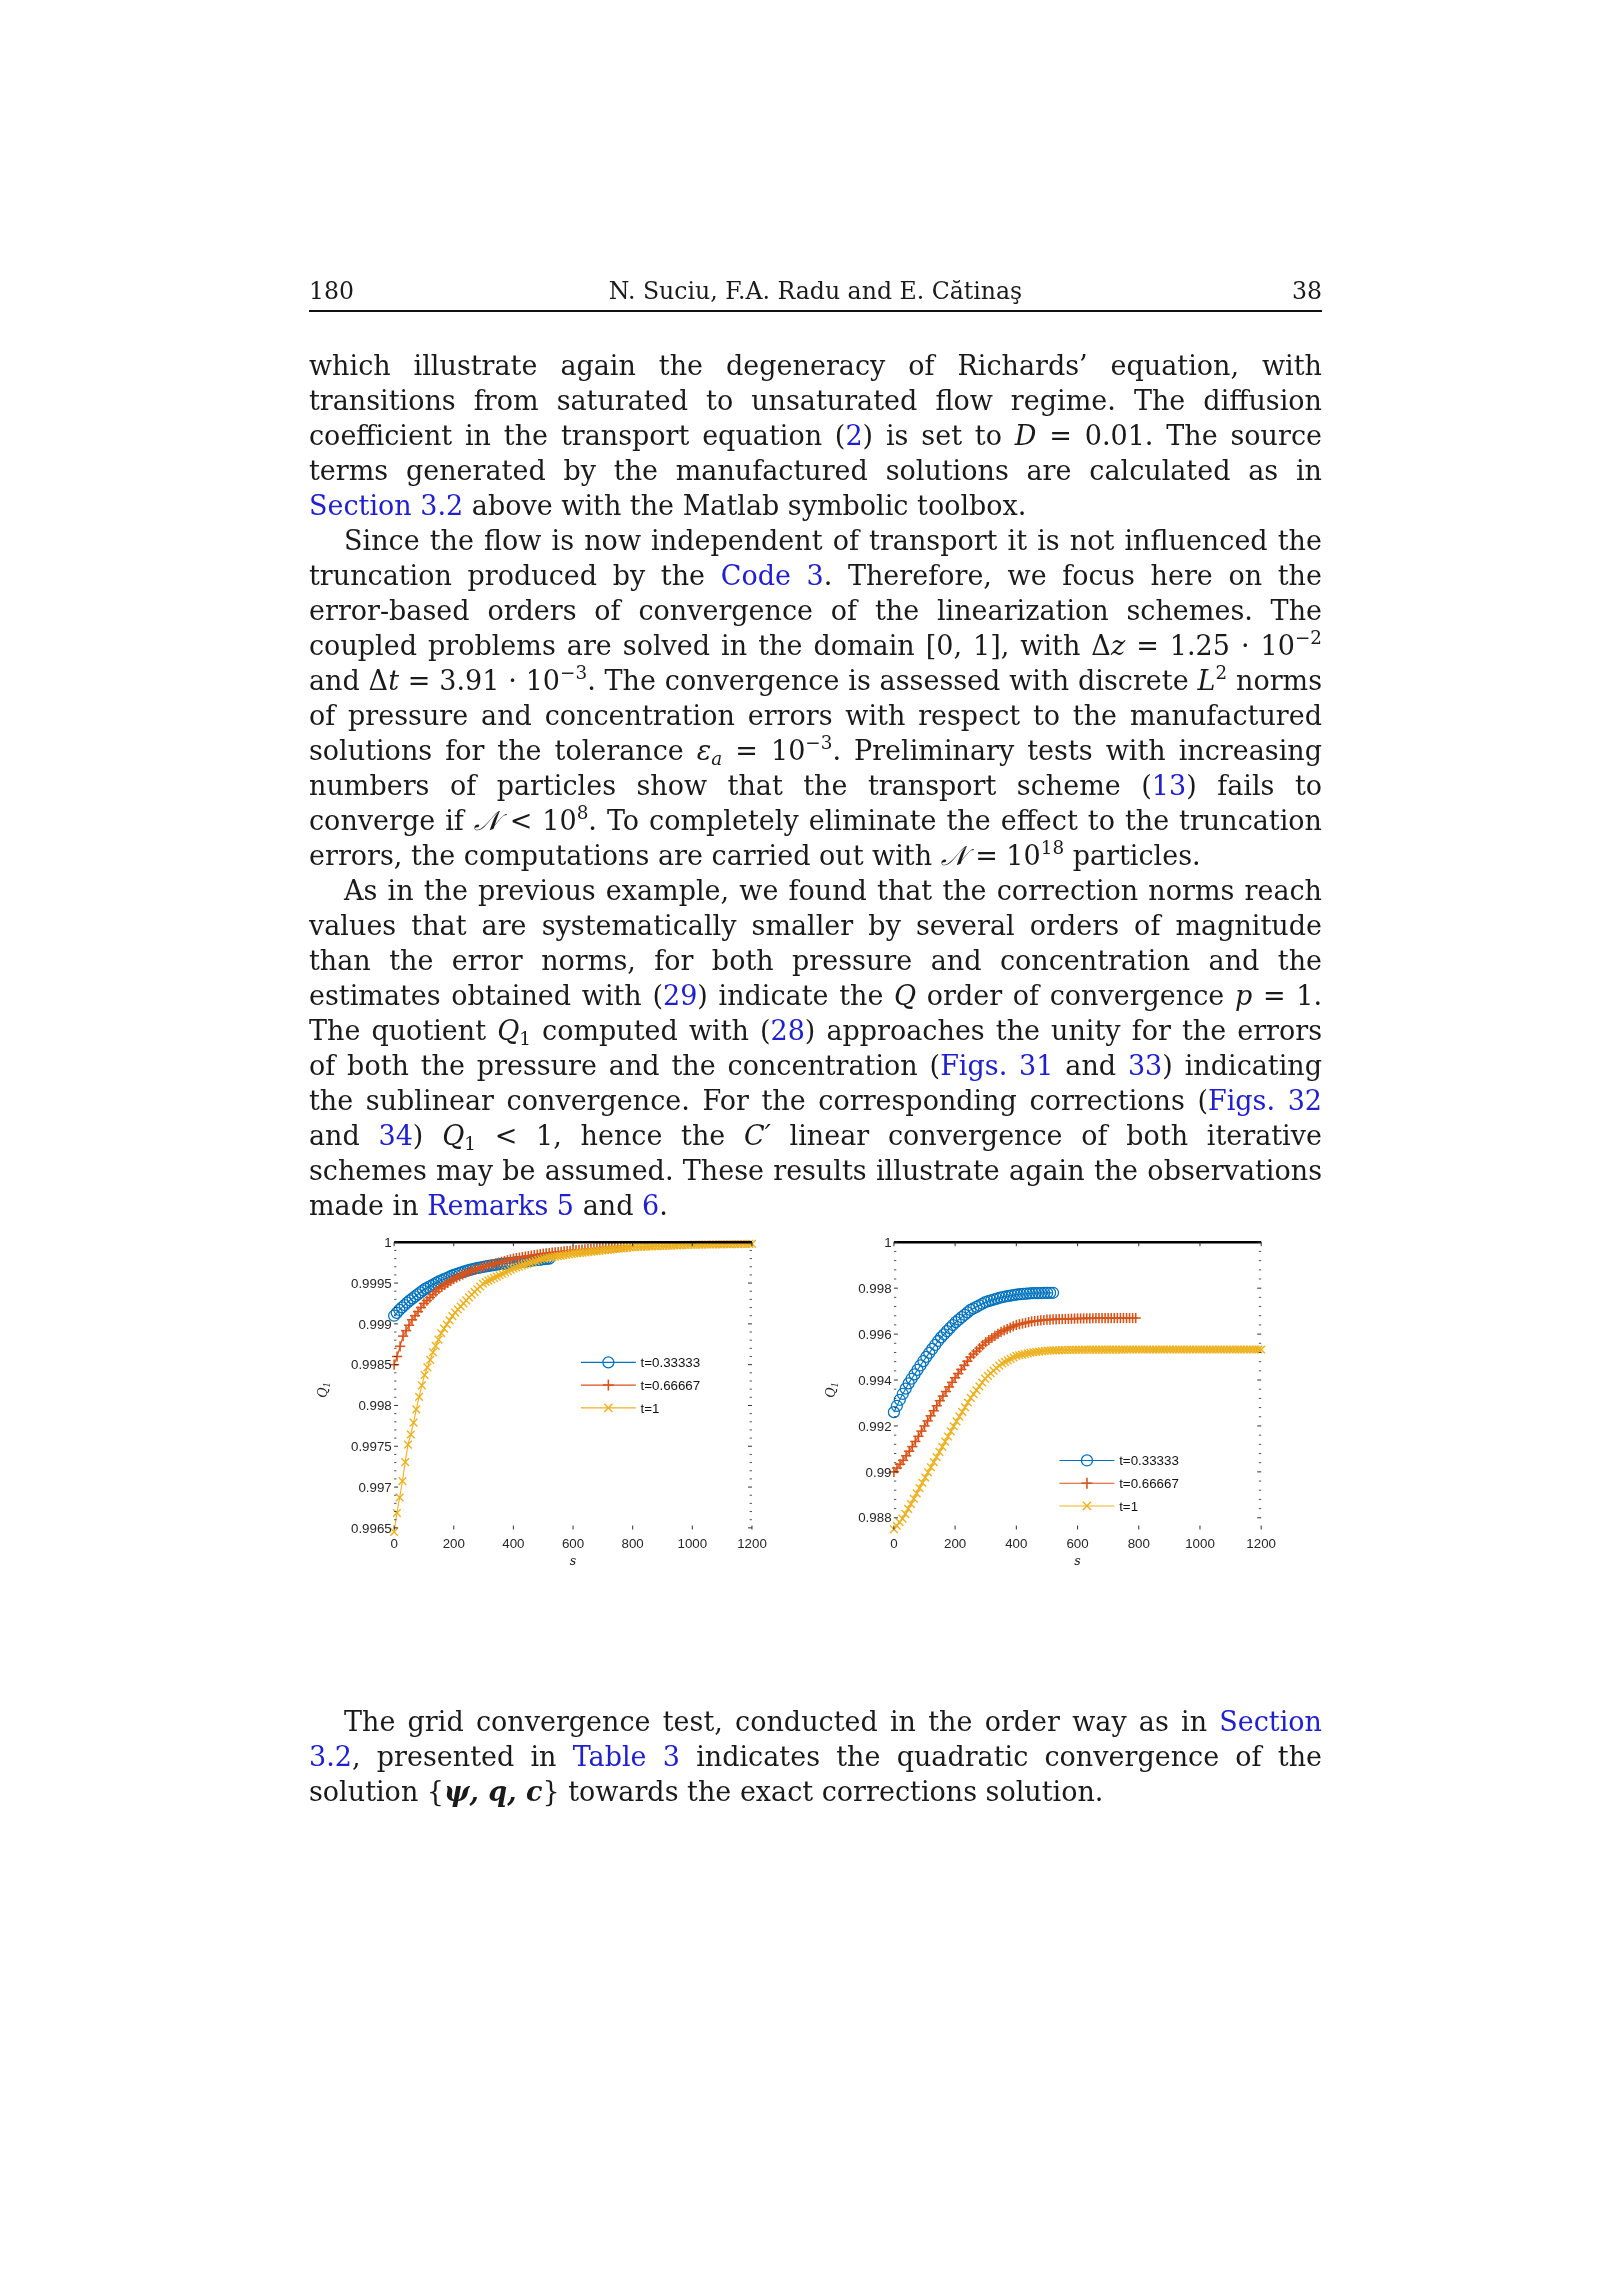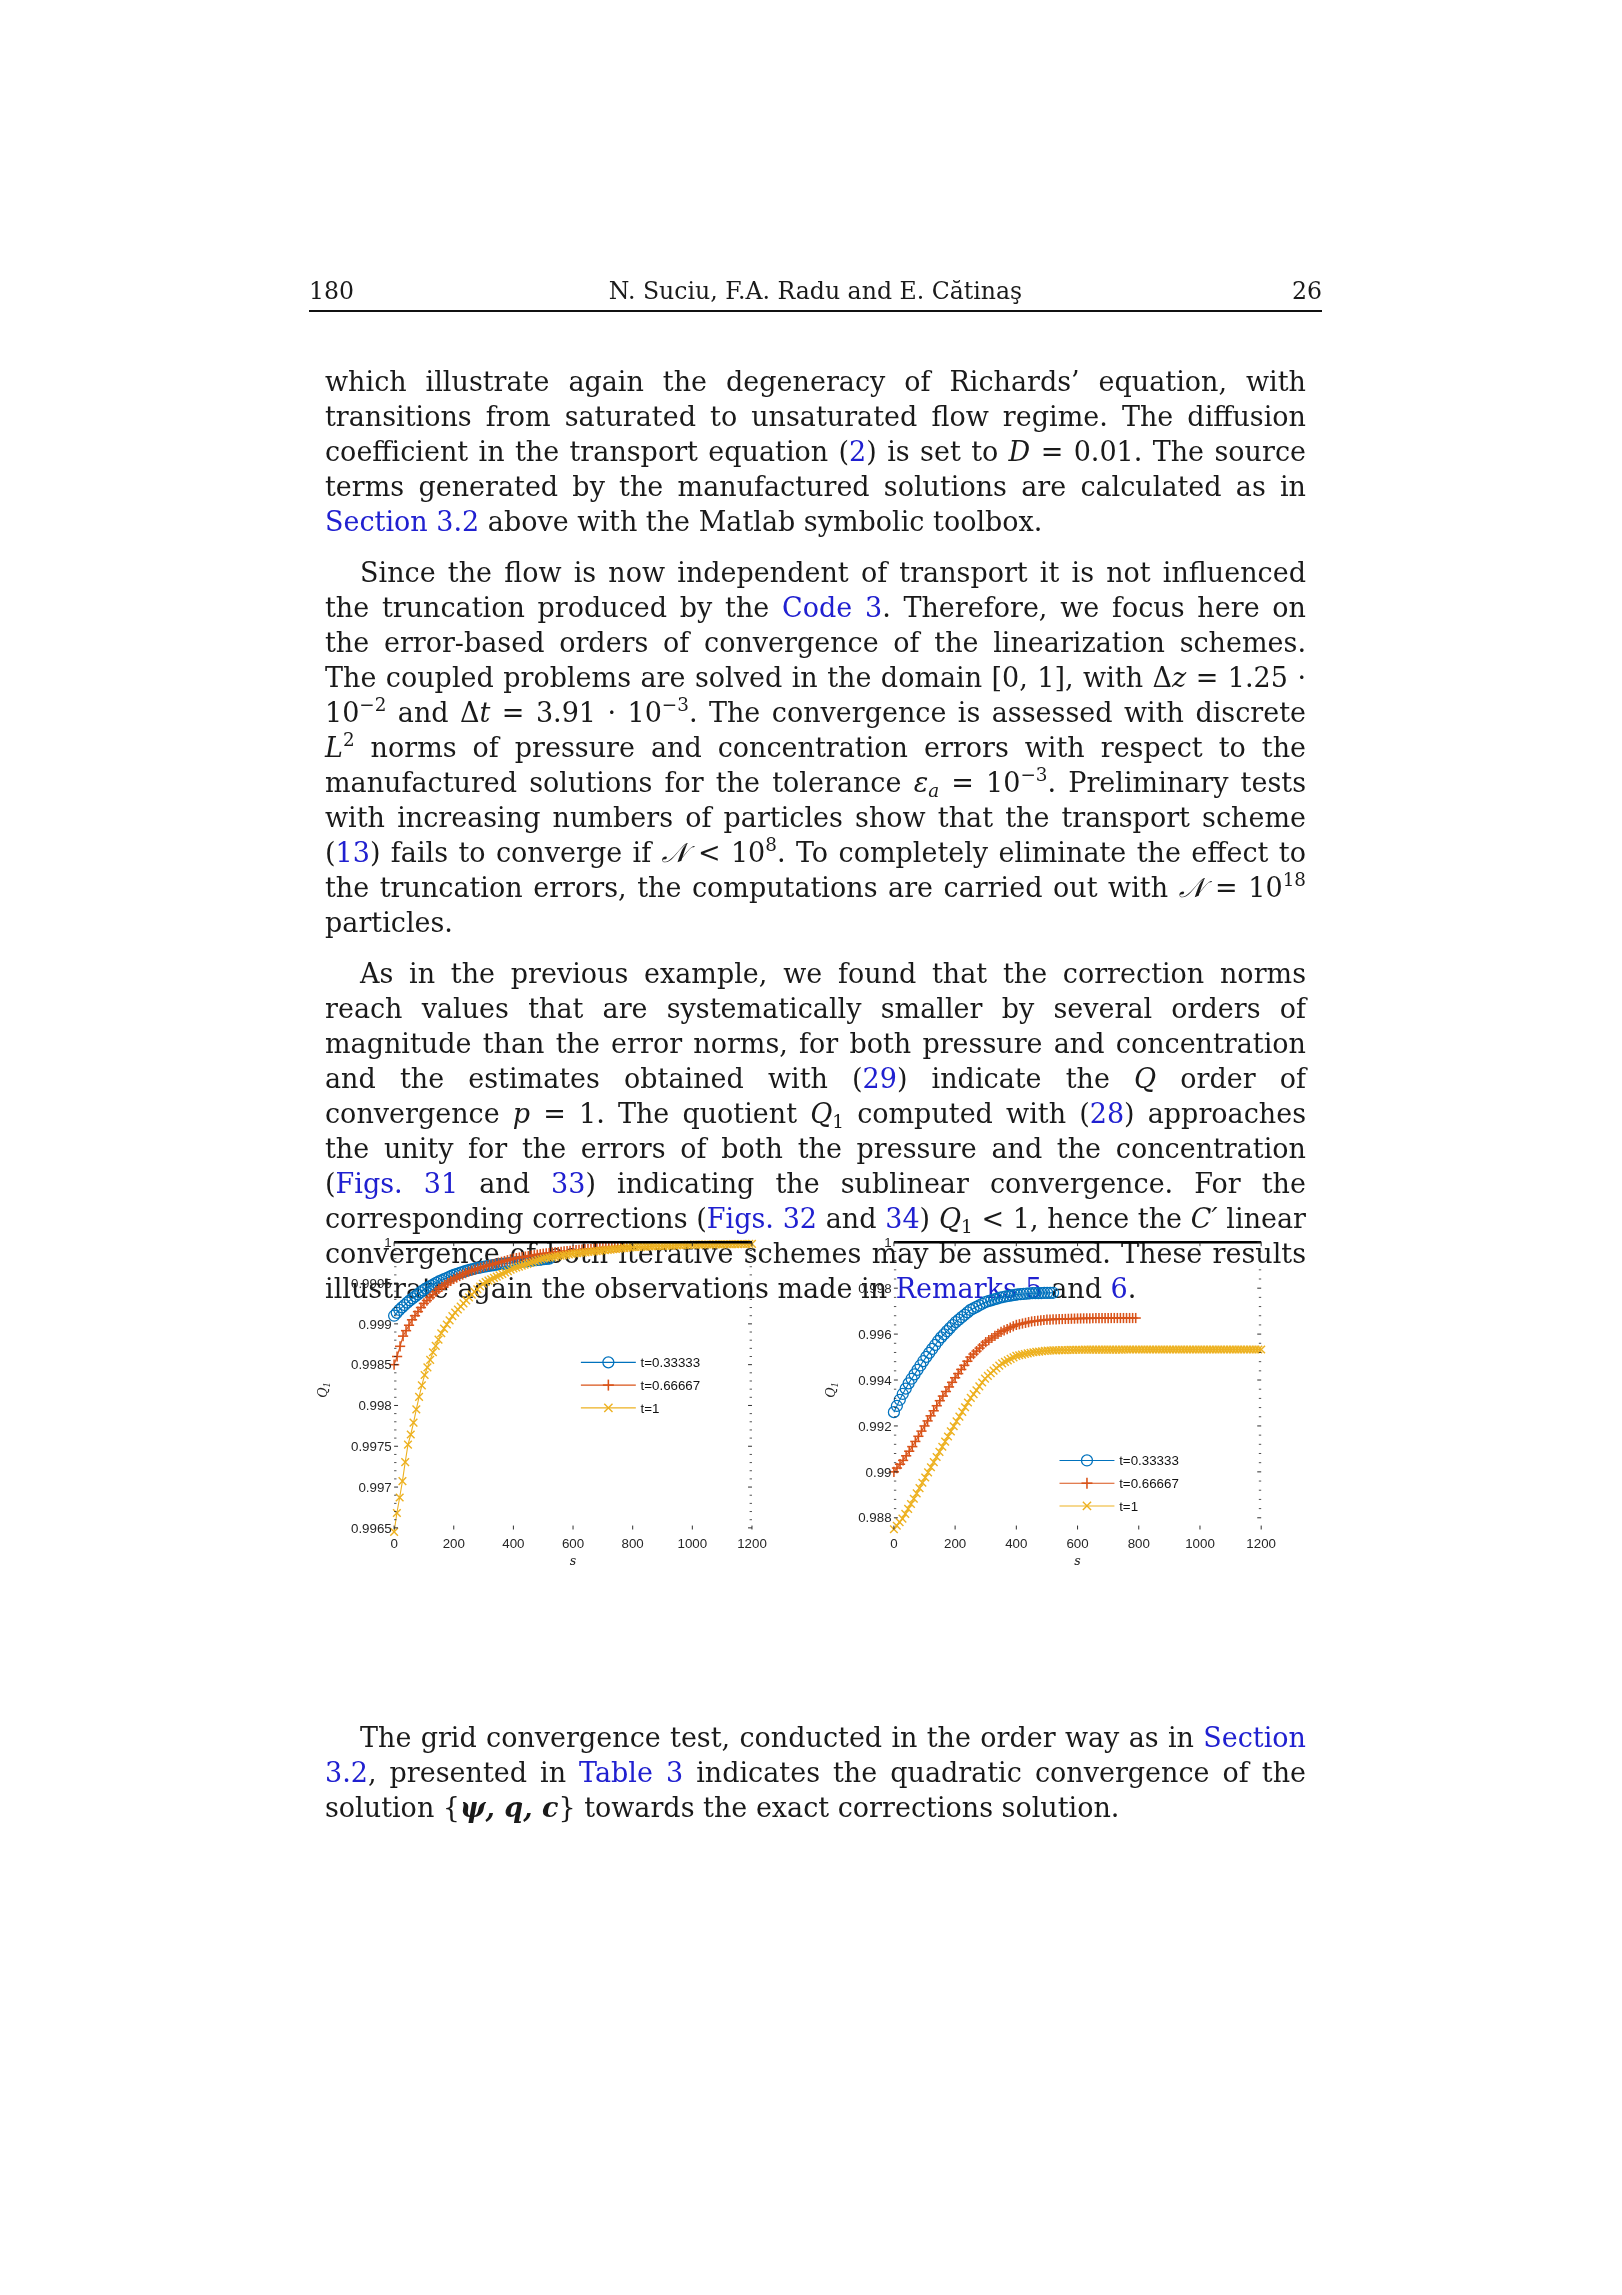--- a/index.html
+++ b/index.html
@@ -8,21 +8,21 @@
   .page { position: absolute; left: 0; top: 0; width: 1334px; height: 2295px; }
   .header { position: absolute; left: 309px; top: 273px; width: 1013px; height: 36px;
             font-size: 23.6px; line-height: 36px; }
   .header .pg-left { position: absolute; left: 0; top: 0; }
   .header .authors { position: absolute; left: 0; right: 0; top: 0; text-align: center; }
   .header .pg-right { position: absolute; right: 0; top: 0; }
   .header-rule { position: absolute; left: 309px; top: 310px; width: 1013px; height: 1.6px; background: #111; }
 
   .text { position: absolute; left: 309px; width: 1013px; font-size: 27px; line-height: 35px;
           text-align: justify; }
-  .text p { margin: 16px; }
+  .text p { margin: 0; }
   .text p.indent { text-indent: 35px; }
   .link { color: #2020d0; }
   .math { font-style: italic; }
   sup { font-size: 0.68em; line-height: 0; vertical-align: 0.62em; }
   sub { font-size: 0.68em; line-height: 0; vertical-align: -0.25em; }
   .b { font-weight: bold; font-style: italic; }
 
   .fig { position: absolute; top: 1225px; }
   .fig svg { display: block; overflow: visible; }
   .caption { position: absolute; top: 1595px; font-size: 23px; line-height: 33px; text-align: justify; }
@@ -31,21 +31,21 @@
   .bottom { top: 1704px; }
 </style>
 </head>
 <body>
 
 <div class="page">
 
   <div class="header">
     <span class="pg-left">180</span>
     <span class="authors">N. Suciu, F.A. Radu and E. Cătinaş</span>
-    <span class="pg-right">26</span>
+    <span class="pg-right">38</span>
   </div>
   <div class="header-rule"></div>
 
   <div class="text" style="top:348px;">
     <p><span>which illustrate again the degeneracy of Richards’ equation, with transitions from saturated to unsaturated flow regime.  The diffusion coefficient in the transport equation (</span><span class="link">2</span><span>) is set to </span><span class="math">D</span><span> = 0.01. The source terms generated by the manufactured solutions are calculated as in </span><span class="link">Section 3.2</span><span> above with the Matlab symbolic toolbox.</span></p>
 
     <p class="indent"><span>Since the flow is now independent of transport it is not influenced the truncation produced by the </span><span class="link">Code 3</span><span>. Therefore, we focus here on the error-based orders of convergence of the linearization schemes. The coupled problems are solved in the domain [0, 1], with Δ</span><span class="math">z</span><span> = 1.25 · 10</span><sup>−2</sup><span> and Δ</span><span class="math">t</span><span> = 3.91 · 10</span><sup>−3</sup><span>. The convergence is assessed with discrete </span><span class="math">L</span><sup>2</sup><span> norms of pressure and concentration errors with respect to the manufactured solutions for the tolerance </span><span class="math">ε</span><sub class="math">a</sub><span> = 10</span><sup>−3</sup><span>. Preliminary tests with increasing numbers of particles show that the transport scheme (</span><span class="link">13</span><span>) fails to converge if </span><span class="math">𝒩</span><span> &lt; 10</span><sup>8</sup><span>. To completely eliminate the effect to the truncation errors, the computations are carried out with </span><span class="math">𝒩</span><span> = 10</span><sup>18</sup><span> particles.</span></p>
 
     <p class="indent"><span>As in the previous example, we found that the correction norms reach values that are systematically smaller by several orders of magnitude than the error norms, for both pressure and concentration and the estimates obtained with (</span><span class="link">29</span><span>) indicate the </span><span class="math">Q</span><span> order of convergence </span><span class="math">p</span><span> = 1. The quotient </span><span class="math">Q</span><sub>1</sub><span> computed with (</span><span class="link">28</span><span>) approaches the unity for the errors of both the pressure and the concentration (</span><span class="link">Figs. 31</span><span> and </span><span class="link">33</span><span>) indicating the sublinear convergence.  For the corresponding corrections (</span><span class="link">Figs. 32</span><span> and </span><span class="link">34</span><span>) </span><span class="math">Q</span><sub>1</sub><span> &lt; 1, hence the </span><span class="math">C′</span><span> linear convergence of both iterative schemes may be assumed. These results illustrate again the observations made in </span><span class="link">Remarks 5</span><span> and </span><span class="link">6</span><span>.</span></p>
   </div>

